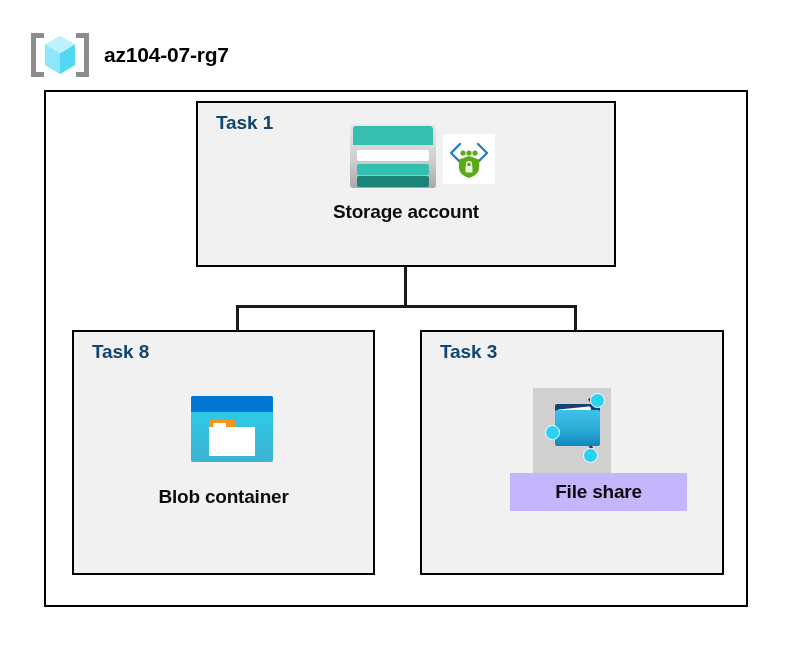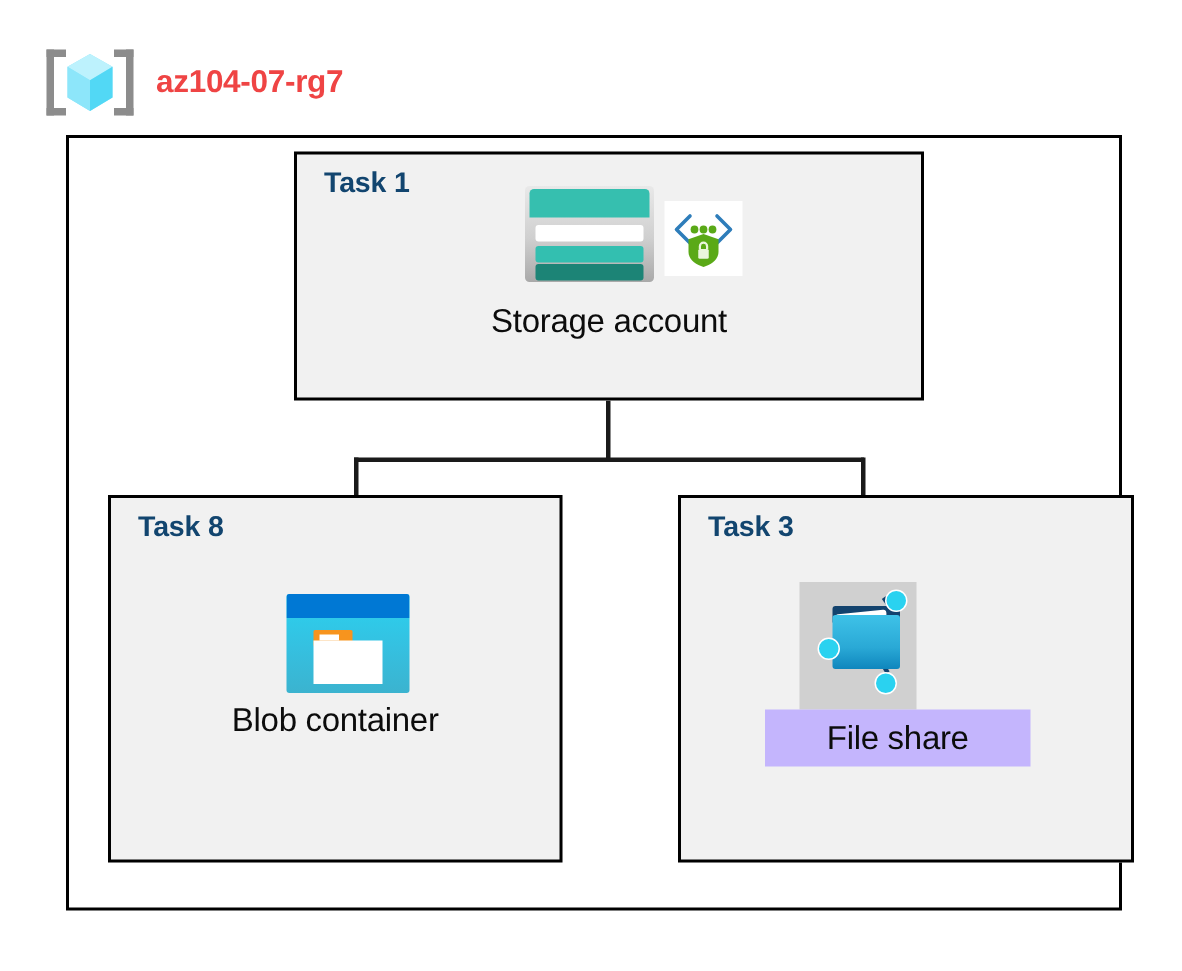--- a/index.html
+++ b/index.html
@@ -26,21 +26,21 @@
   }
   #rg-icon {
     width: 60px;
     height: 52px;
     position: relative;
     flex: none;
   }
   #rg-title {
     font-size: 21px;
     font-weight: bold;
-    color: #ef4444;
+    color: #000000;
     margin-left: 14px;
     letter-spacing: -0.2px;
     white-space: nowrap;
   }
 
   
   #rg-box {
     position: absolute;
     left: 44px;
     top: 90px;
@@ -53,45 +53,45 @@
 
   
   .task-box {
     position: absolute;
     box-sizing: border-box;
     border: 2.5px solid #000000;
     background: #f1f1f1;
   }
   #task-1-box { left: 196px; top: 101px; width: 420px; height: 166px; padding-left: 12px; }
   #task-2-box { left: 72px;  top: 330px; width: 303px; height: 245px; }
-  #task-3-box { left: 420px; top: 330px; width: 304px; height: 245px; margin-left: 32px; }
+  #task-3-box { left: 420px; top: 330px; width: 304px; height: 245px; }
 
   .task-label {
     position: absolute;
     left: 18px;
     top: 9px;
     font-size: 19px;
     font-weight: bold;
     color: #12456f;
     letter-spacing: -0.1px;
     white-space: nowrap;
   }
 
   
   .node-label {
     position: absolute;
-    font-size: 22px;
-    font-weight: normal;
+    font-size: 19px;
+    font-weight: bold;
     color: #0c0c0c;
     white-space: nowrap;
     text-align: center;
     letter-spacing: -0.2px;
   }
   #storage-label { left: 196px; top: 201px; width: 420px; }
-  #blob-label    { left: 72px;  top: 467px; width: 303px; }
+  #blob-label    { left: 72px;  top: 486px; width: 303px; }
   #fileshare-label {
     left: 510px; top: 473px; width: 177px; height: 38px;
     background: #c4b5fd;
     line-height: 38px;
   }
 
   
   #fileshare-plate {
     position: absolute;
     left: 533px; top: 388px;

